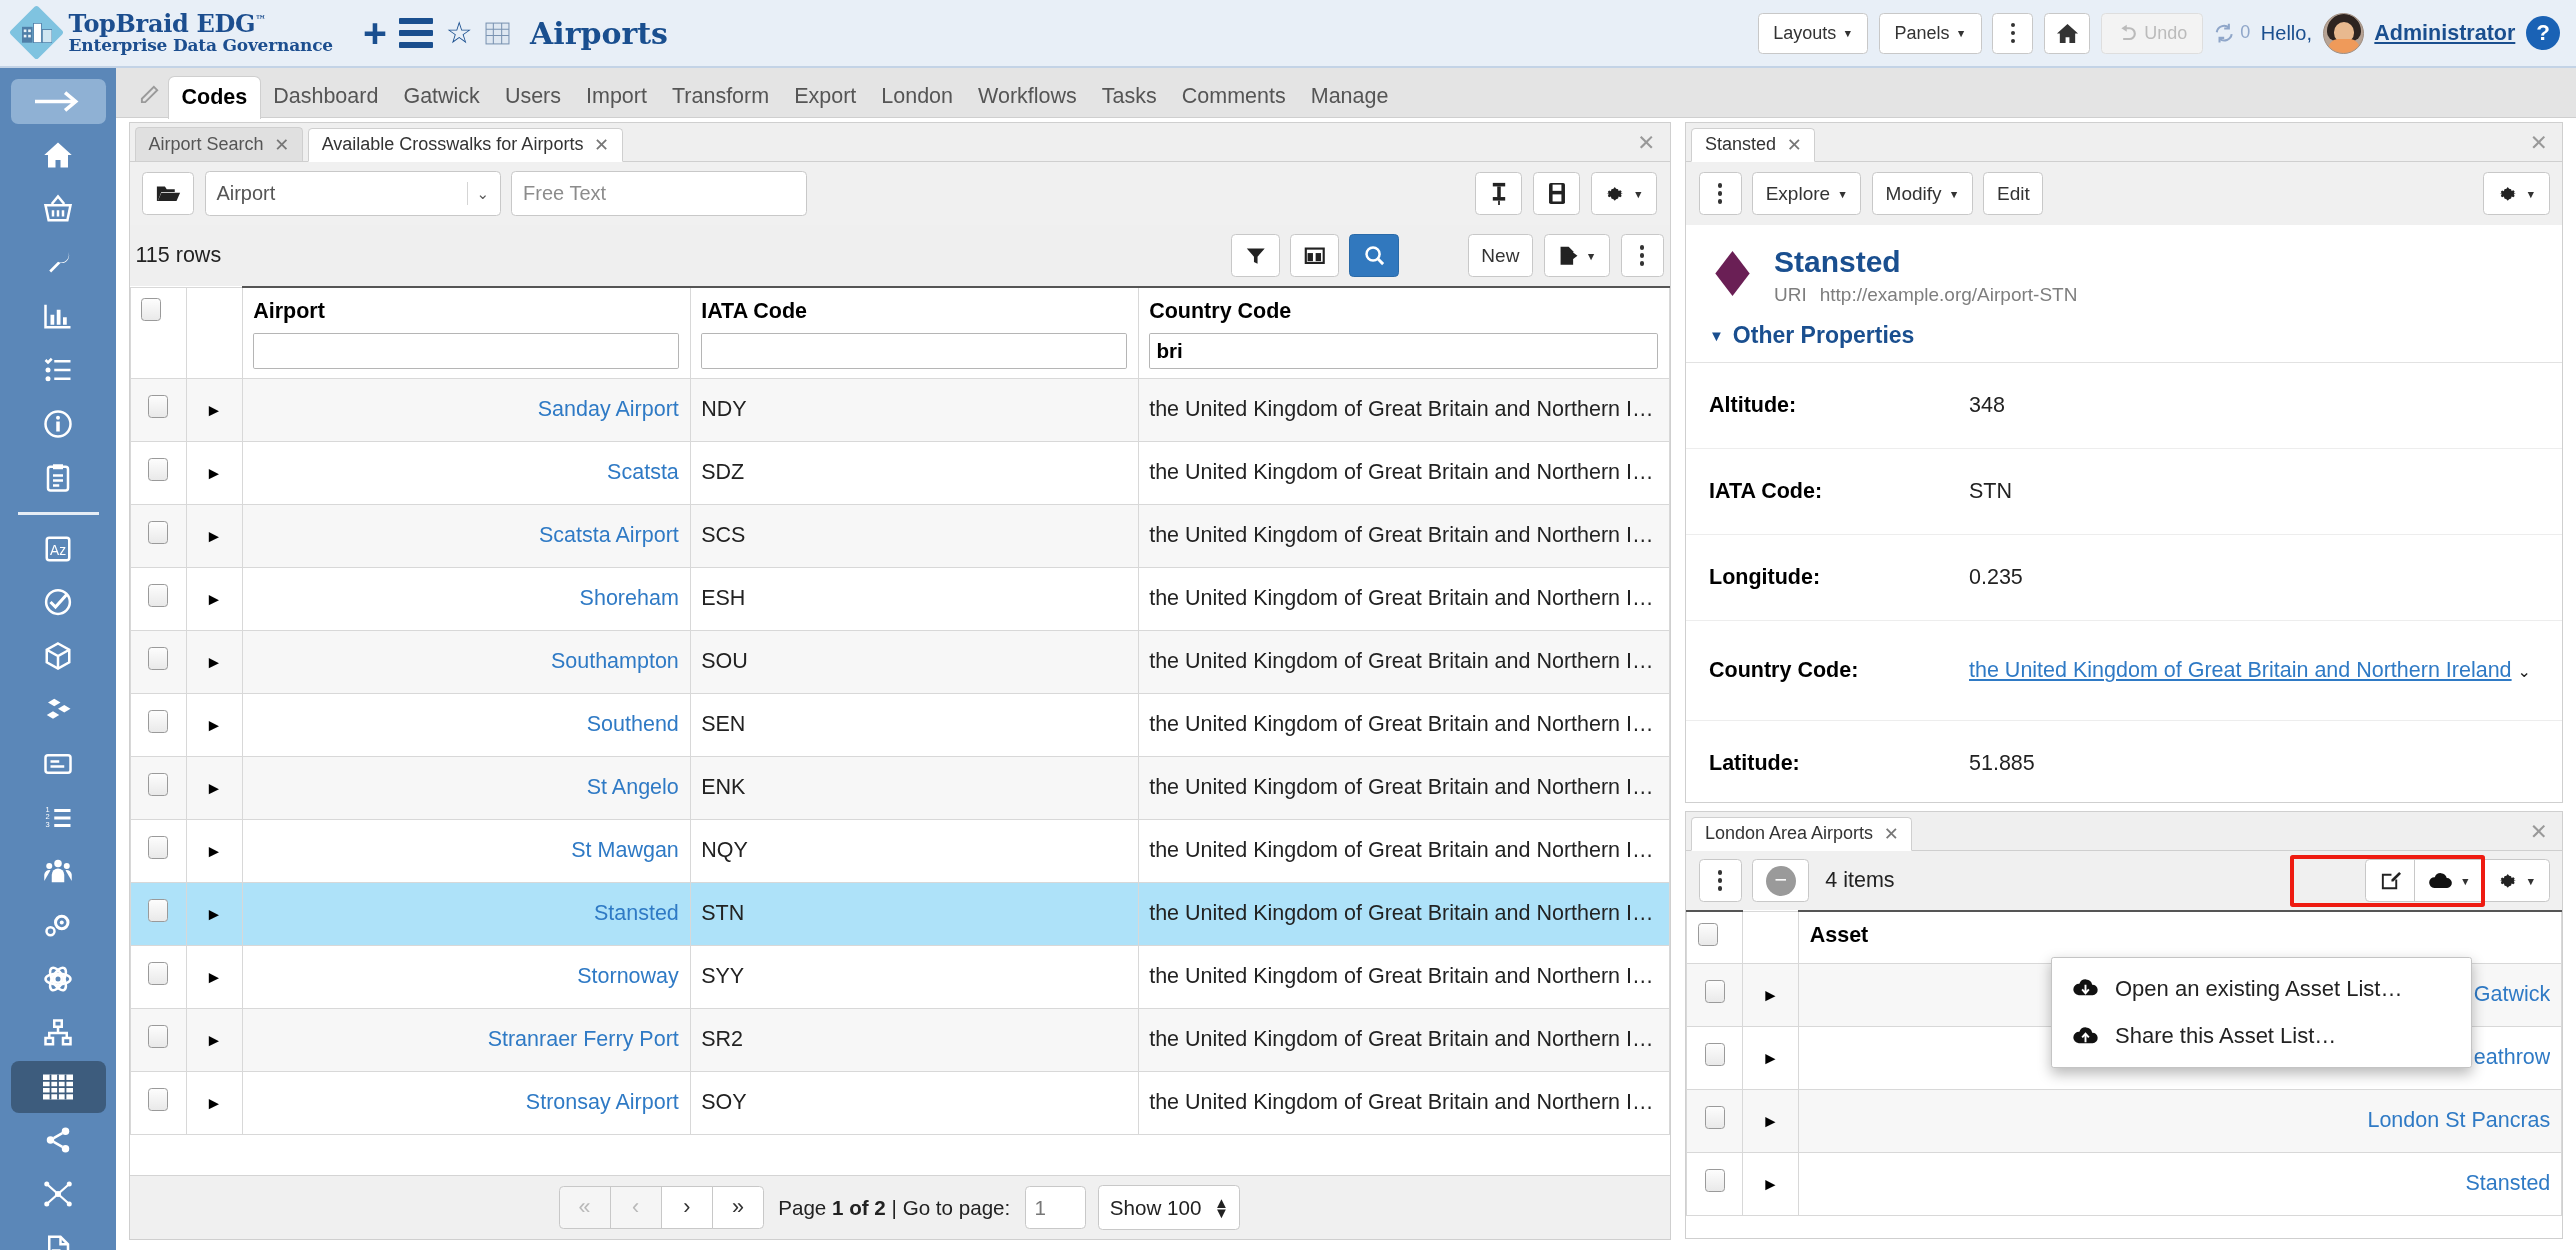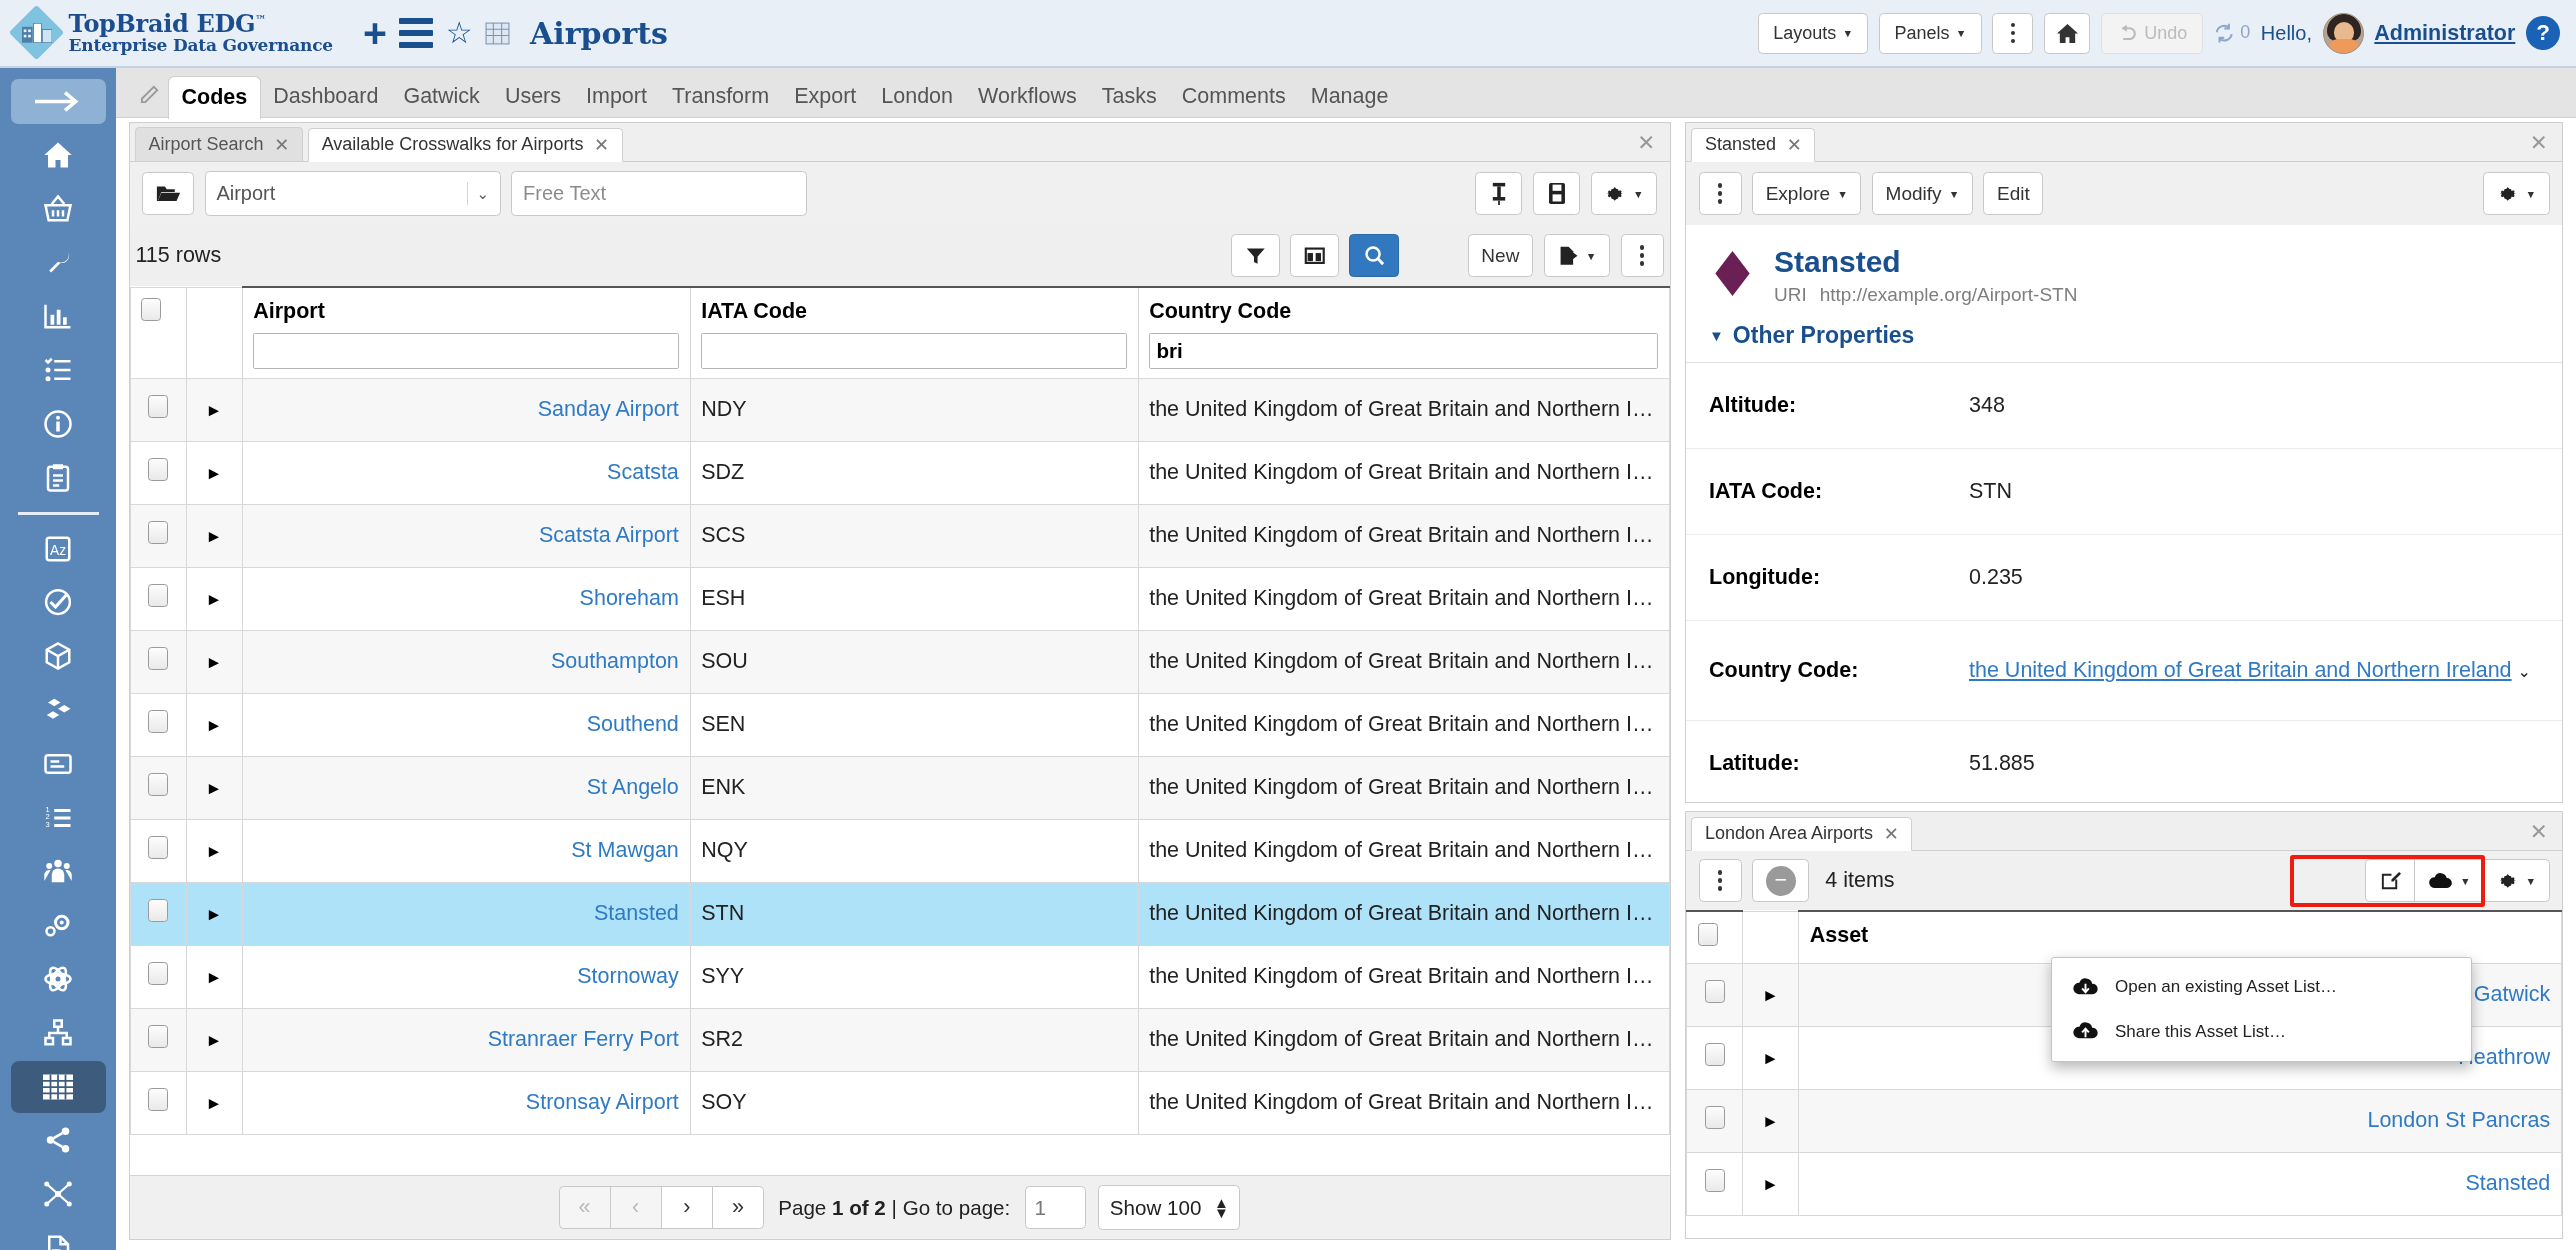--- a/index.html
+++ b/index.html
@@ -248,21 +248,21 @@
   .split-grp .tbtn:first-child { border-radius: 4.5px 0 0 4.5px; margin-left: 0; }
   .split-grp .tbtn:last-child { border-radius: 0 4.5px 4.5px 0; background: #d7d7d7; }
 
   .dropdown {
     position: absolute; left: 2051px; top: 957px; width: 421px;
     background: #fff; border: 0.9px solid #c4c4c4; border-radius: 2.7px;
     box-shadow: 0 5.4px 14.3px rgba(0,0,0,.28); z-index: 40; padding: 7.2px 0;
   }
   .dd-item {
     display: flex; align-items: center; gap: 16px; padding: 10.7px 20px;
-    font-size: 17px; color: #222; cursor: pointer;
+    font-size: 22px; color: #222; cursor: pointer;
   }
 
   svg { display: block; }
 </style>
 </head>
 <body>
 
 <div class="app">
 
   <div class="topbar">

